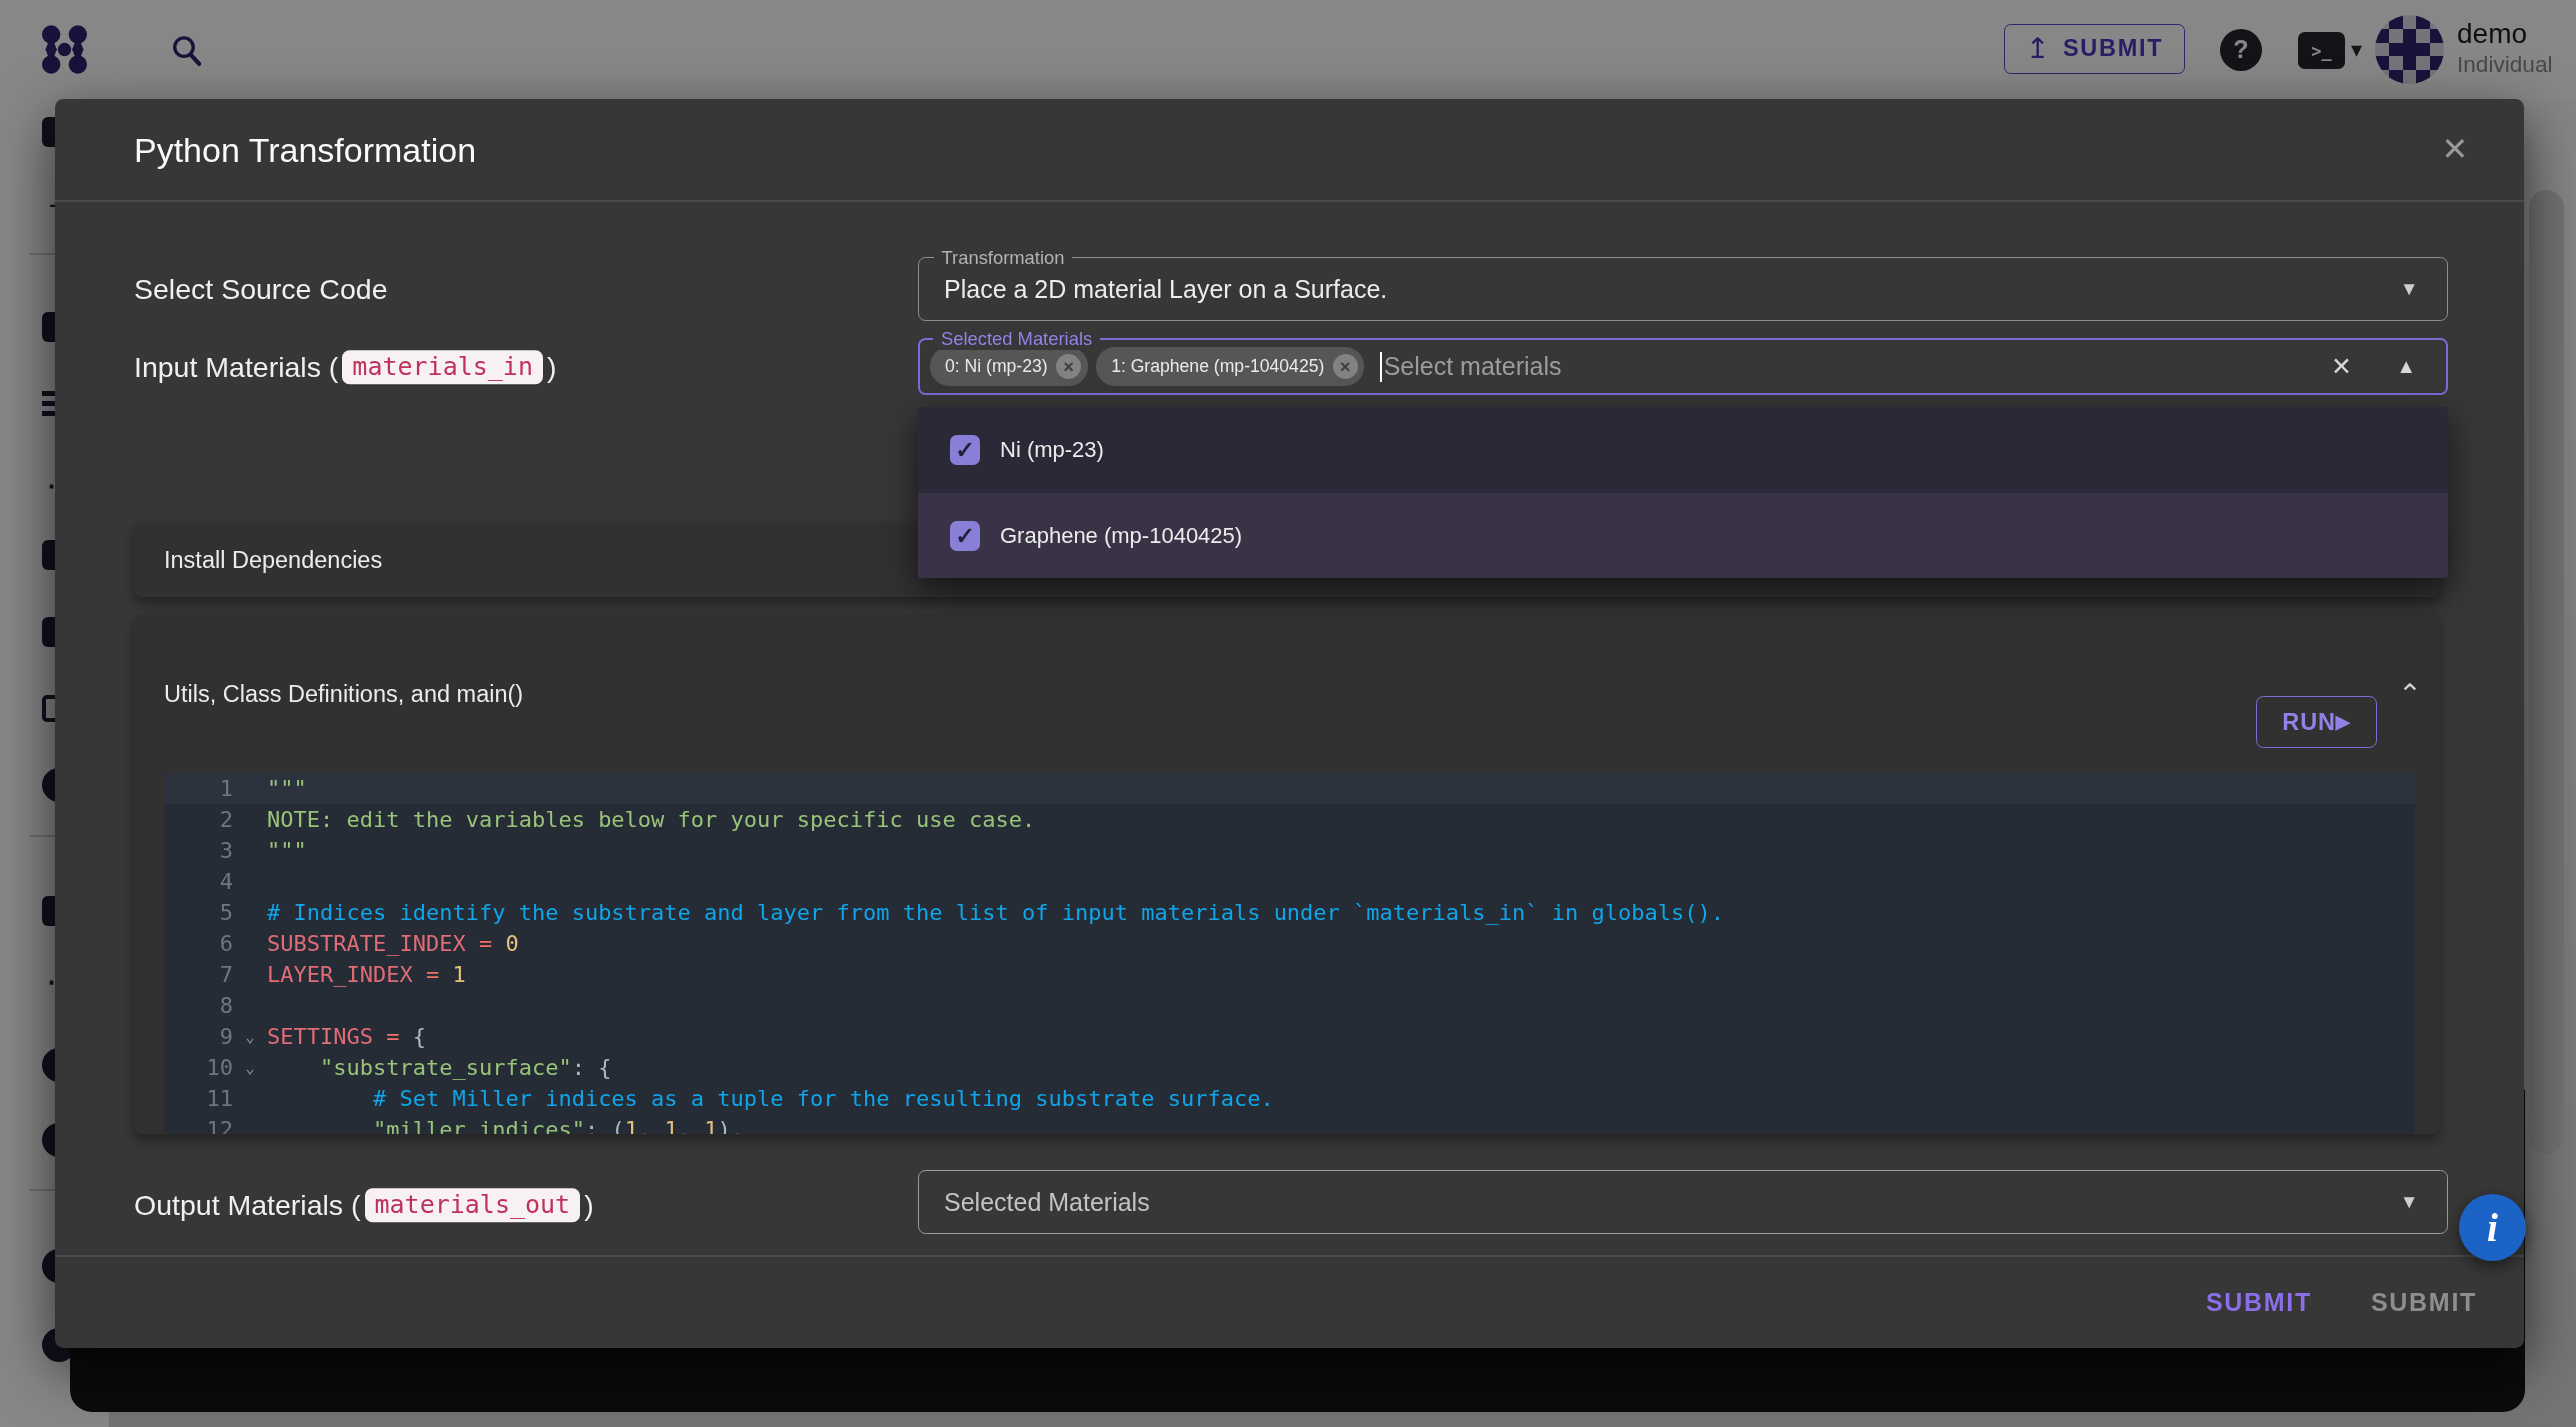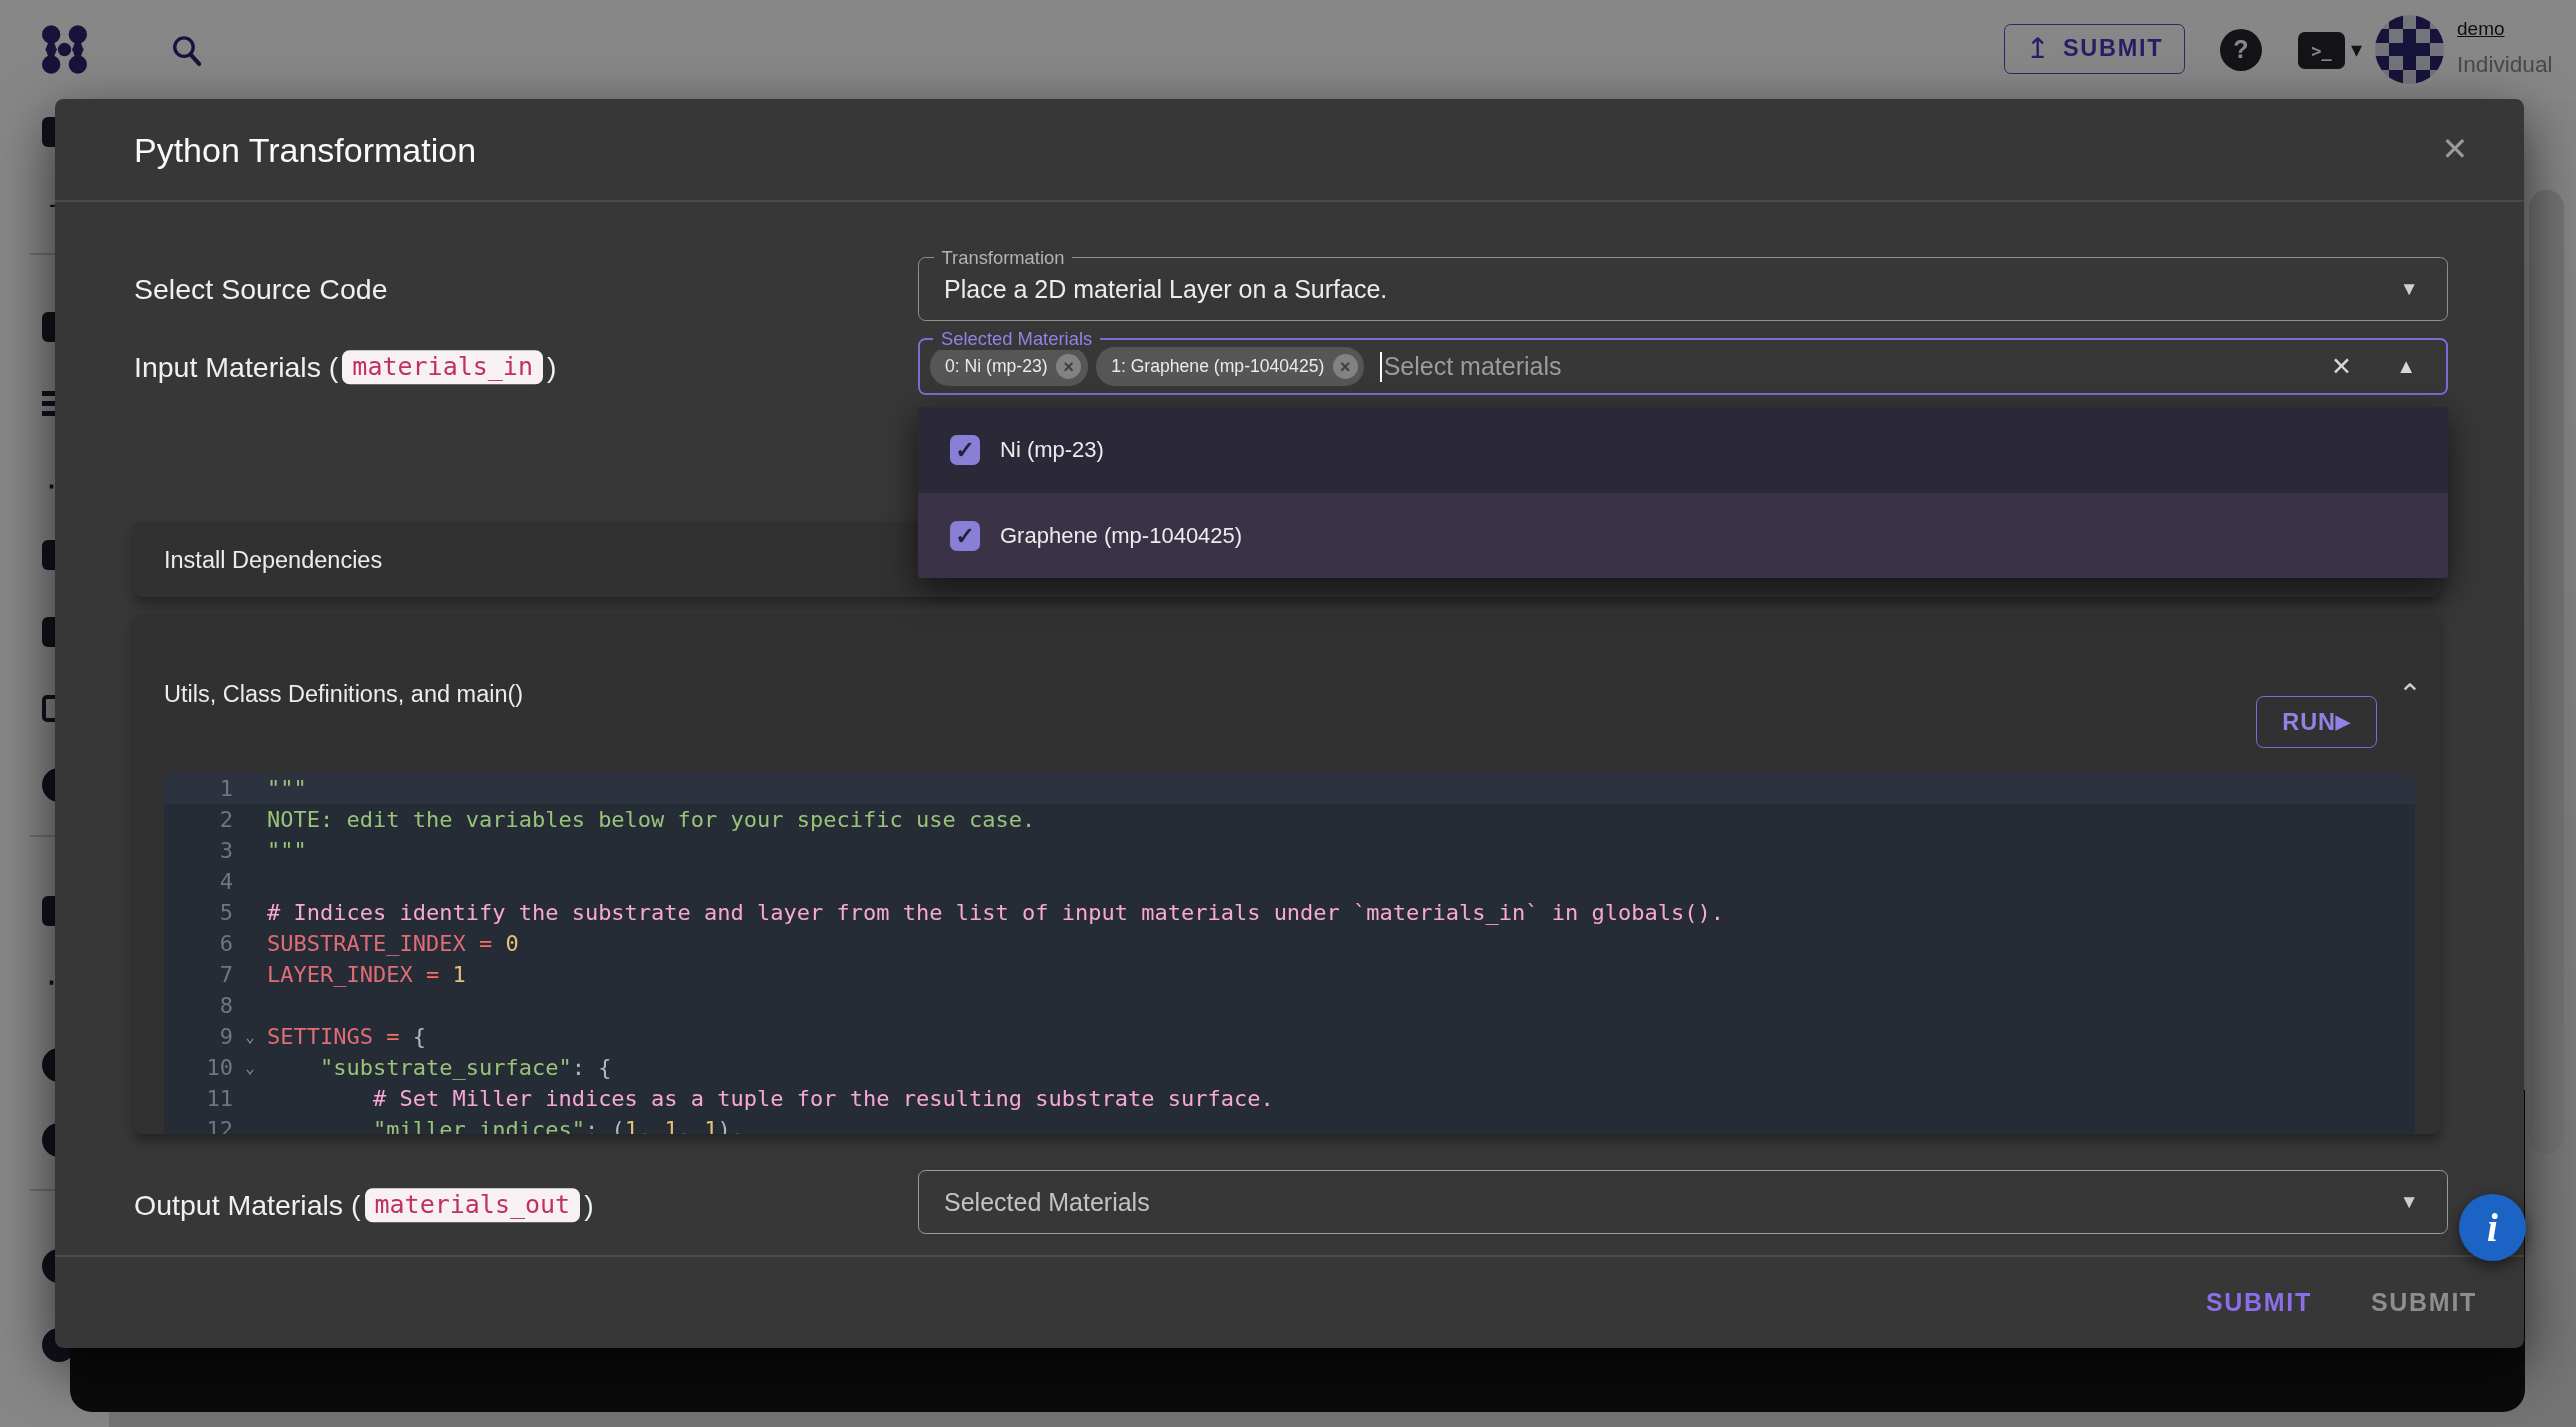--- a/index.html
+++ b/index.html
@@ -17,21 +17,21 @@
   .help-ic{position:absolute;left:2220px;top:28.5px;width:42px;height:42px;border-radius:50%;background:#26262e;
       color:#fff;font-size:25px;font-weight:bold;display:flex;align-items:center;justify-content:center;}
   .term-ic{position:absolute;left:2298px;top:32px;width:47px;height:37px;border-radius:6.7px;background:#26262e;
       color:#fff;font-family:"DejaVu Sans Mono",monospace;font-size:17px;font-weight:bold;
       display:flex;align-items:center;justify-content:center;}
   .term-caret{position:absolute;left:2351px;top:37px;font-size:22px;color:#26262e;}
   .avatar{position:absolute;left:2375px;top:15px;width:69px;height:69px;border-radius:50%;overflow:hidden;
       background:#dcdce8;display:grid;grid-template-columns:repeat(5,1fr);grid-template-rows:repeat(5,1fr);}
   .avatar i{display:block;}
   .avatar i.on{background:#2e2470;}
-  .u-name{position:absolute;left:2457px;top:18.4px;font-size:19px;color:#1d1d1d;text-decoration:underline;}
+  .u-name{position:absolute;left:2457px;top:18.4px;font-size:28px;color:#1d1d1d;}
   .u-plan{position:absolute;left:2457px;top:52px;font-size:22.6px;color:#8a8a8a;}
   
   .snav{position:absolute;left:0;top:99px;width:109px;height:1328px;background:#ffffff;}
   .si{position:absolute;left:39px;width:39px;height:39px;color:#20203a;display:flex;align-items:center;
       justify-content:center;font-size:34px;}
   .si .blk{width:34px;height:30px;background:#20203a;border-radius:5.9px;}
   .si .circ{width:34px;height:34px;background:#20203a;border-radius:50%;}
   .si .outl{width:34px;height:27px;border:4.2px solid #20203a;border-radius:5px;box-sizing:border-box;}
   .si .bars{width:34px;height:25px;border-top:5px solid #20203a;border-bottom:5px solid #20203a;
       box-sizing:border-box;display:flex;align-items:center;}
@@ -91,21 +91,21 @@
   .run-play{font-size:18.4px;}
   .p-collapse{position:absolute;left:2264px;top:64px;font-size:28.5px;color:#cfcfcf;}
   
   .editor{position:absolute;left:30px;top:159px;width:2251px;height:361px;background:#262c36;border-radius:5px;
       overflow:hidden;font-family:"DejaVu Sans Mono",monospace;font-size:22px;}
   .cl{position:relative;height:31px;display:flex;align-items:center;white-space:pre;}
   .cl.active{background:#2d333e;}
   .ln{width:69px;text-align:right;color:#6e7681;flex:none;}
   .fold{width:34px;text-align:center;color:#8b949e;font-size:16px;flex:none;}
   .ct{flex:1;}
-  .tk-str{color:#98c379}.tk-cmt{color:#f9a8d4}.tk-var{color:#e06c75}
+  .tk-str{color:#98c379}.tk-cmt{color:#0ea5e9}.tk-var{color:#e06c75}
   .tk-op{color:#f47067}.tk-num{color:#e5c07b}.tk-pun{color:#adbac7}
   
   .f-div{position:absolute;left:0;top:1156px;width:2469px;height:1.7px;background:#4a4a4a;}
   .footer{position:absolute;left:0;top:1157px;width:2469px;height:92px;display:flex;align-items:center;
       justify-content:flex-end;gap:59px;padding-right:47px;box-sizing:border-box;}
   .btn-cancel{font-size:25px;font-weight:bold;letter-spacing:1.7px;color:#8a6fe8;}
   .btn-submit{font-size:25px;font-weight:bold;letter-spacing:1.7px;color:#8e8e8e;}
   
   .info-fab{position:absolute;left:2459px;top:1194px;width:67px;height:67px;border-radius:50%;background:#1b63c5;
       z-index:30;color:#fff;display:flex;align-items:center;justify-content:center;

